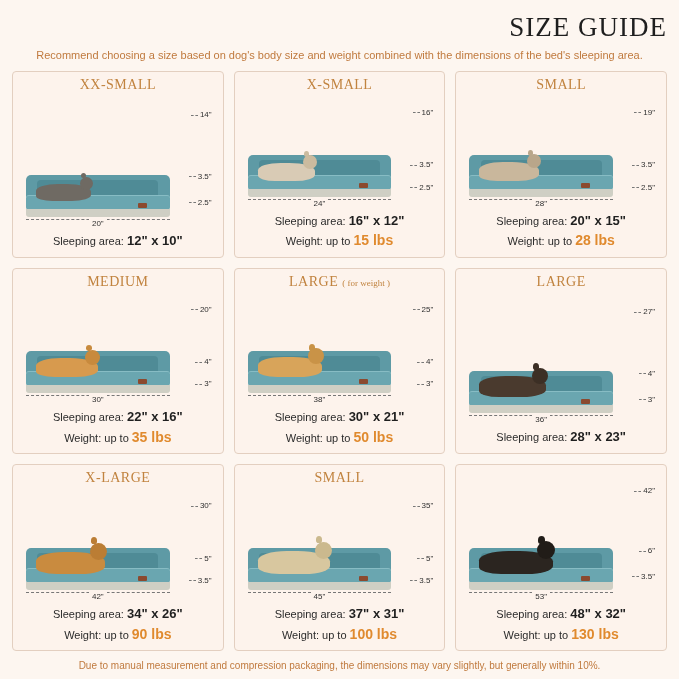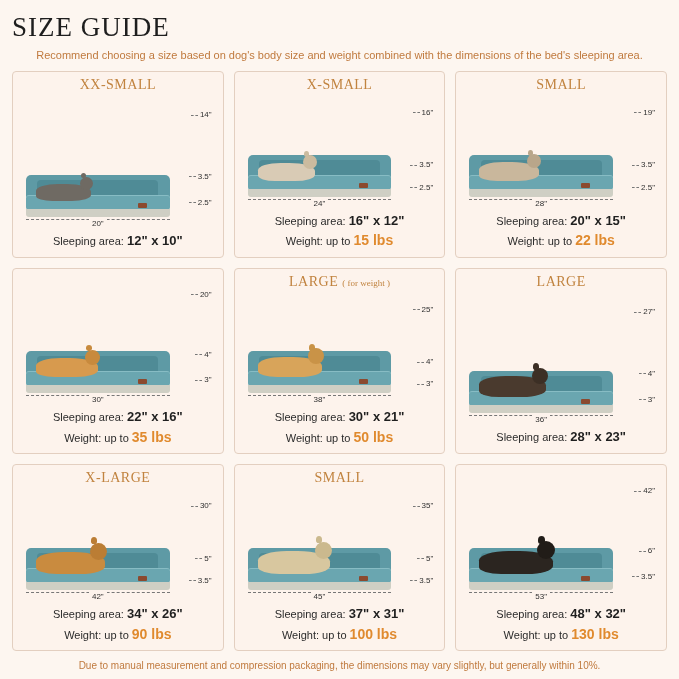--- a/index.html
+++ b/index.html
@@ -17,21 +17,21 @@
   .page {
     width: 679px;
     height: 679px;
     box-sizing: border-box;
     padding: 8px 12px 6px 12px;
     display: flex;
     flex-direction: column;
     background: #fdf6f0;
   }
   .title {
-    text-align: left;
+    text-align: right;
     font-family: "Liberation Serif", serif;
     font-size: 27px;
     letter-spacing: 1px;
     color: #1e1e1e;
     margin: 4px 0 6px 0;
     font-weight: normal;
   }
   .subtitle {
     text-align: center;
     font-size: 11px;
@@ -292,26 +292,30 @@
       <div class="dim-w"><span>28"</span></div>
     </div>
     <div class="specs">
       <div>
         <span>Sleeping area:</span>
         <span class="big">20" x 15"</span>
       </div>
       <div>
         <span>Weight:</span>
         <span>up to</span>
-        <span class="weight-num">22 lbs</span>
-      </div>
-    </div>
-  </div>
-
-  <div class="card">
+        <span class="weight-num">28 lbs</span>
+      </div>
+    </div>
+  </div>
+
+  <div class="card">
+    <div class="card-title">
+      <span>MEDIUM</span>
+      <span class="note"></span>
+    </div>
     <div class="illus">
       <div class="dog" style="background: rgb(215, 154, 78); width: 62px; height: 19px; left: 16px; bottom: 30px; z-index: 2;">
         <div class="head" style="background: rgb(200, 138, 61); width: 15px; height: 15px; left: 49px; top: -8.25px;"></div>
         <div class="ear" style="background: rgb(200, 138, 61); width: 6px; height: 6px; left: 50px; top: -12.75px;"></div>
       </div>
       <div class="bed">
         <div class="backrest"></div>
         <div class="cushion"></div>
         <div class="base"></div>
         <div class="tag"></div>

